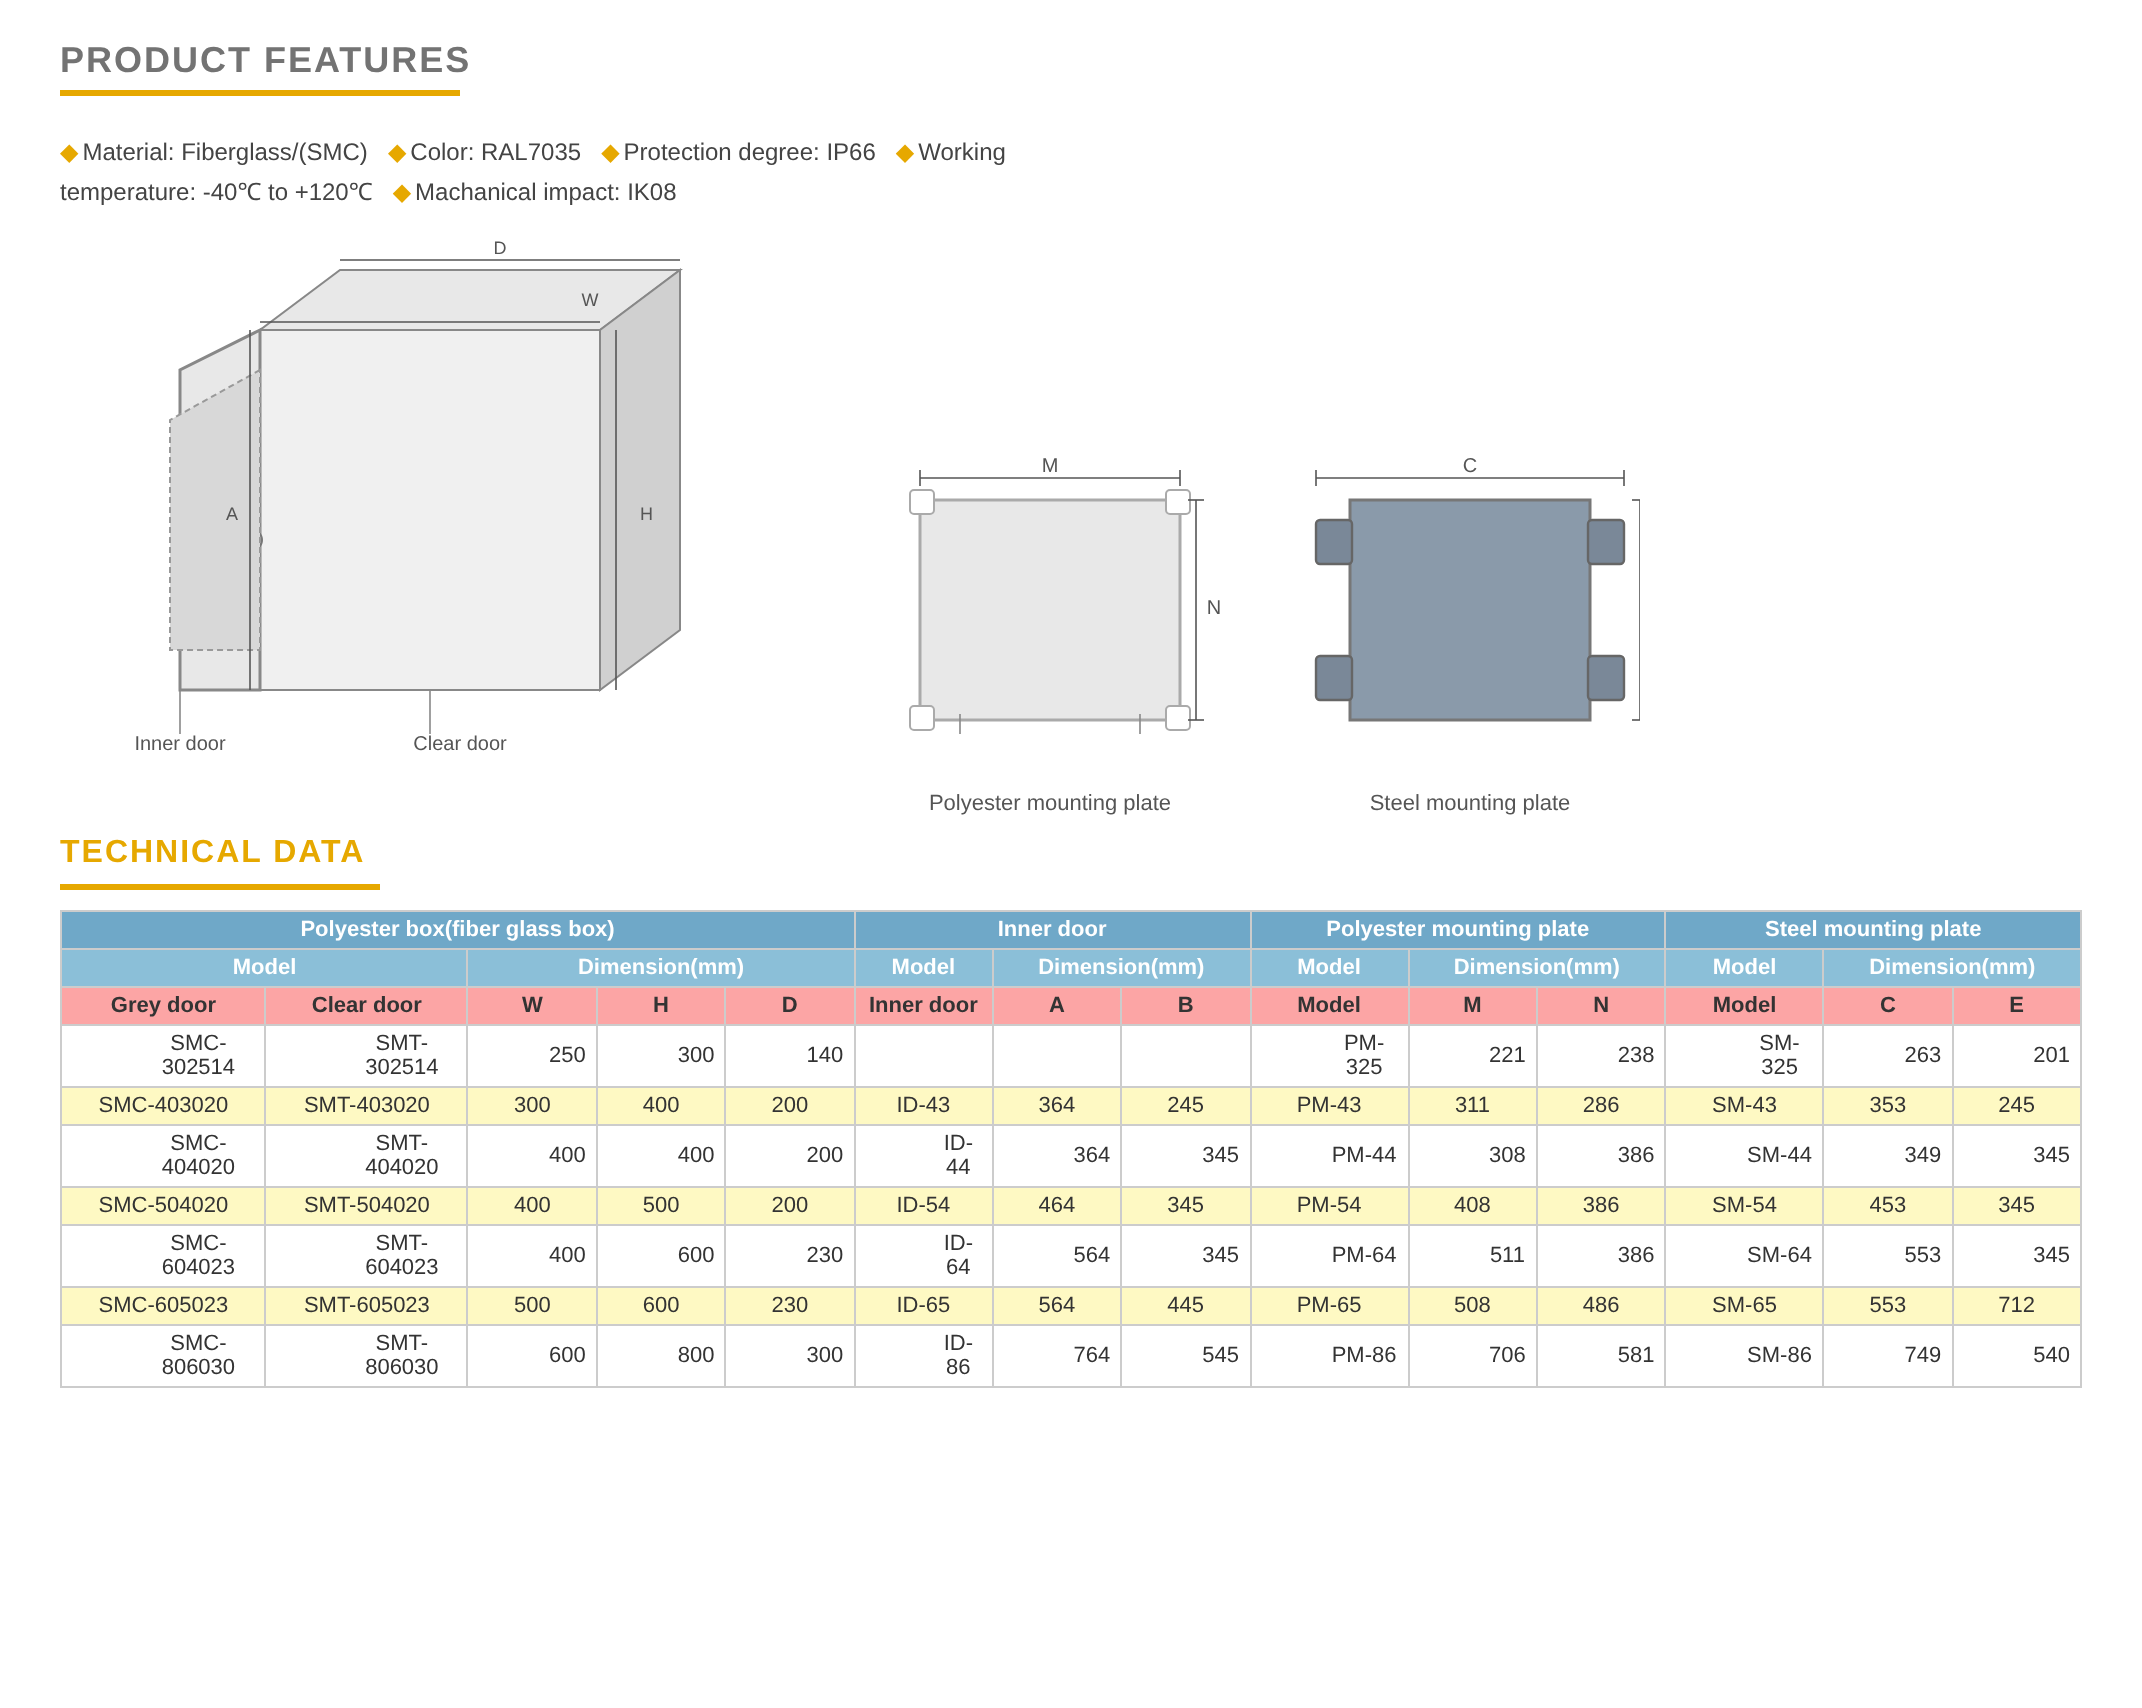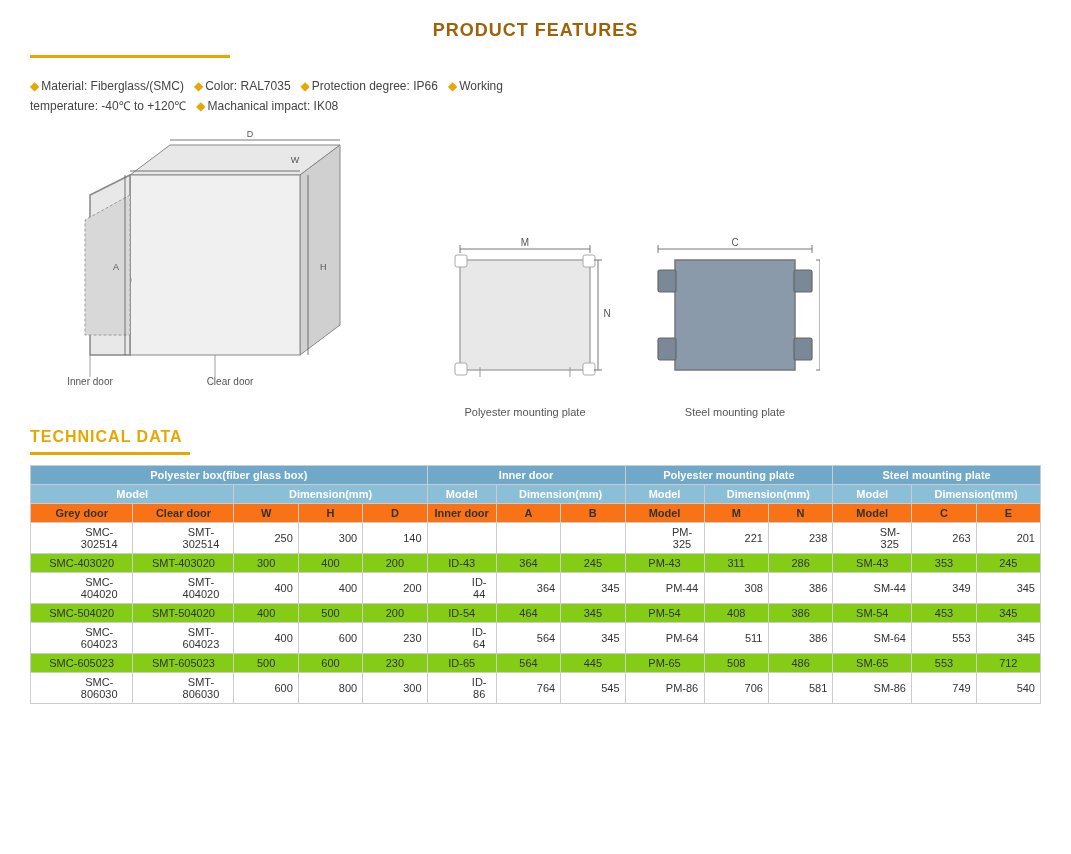--- a/index.html
+++ b/index.html
@@ -10,24 +10,23 @@
       color: #333;
       width: 1071px;
       min-height: 854px;
       padding: 20px 30px;
     }
 
     
     .page-title {
       font-size: 18px;
       font-weight: bold;
-      color: #a16207;
+      color: #737373;
       letter-spacing: 1px;
-      margin-bottom: 14px;
-      text-align: center;
+      margin-bottom: 4px;
     }
     .title-underline {
       width: 200px;
       height: 3px;
       background: #e6a800;
       margin-bottom: 18px;
     }
 
     
     .features-text {
@@ -105,25 +104,25 @@
       background-color: #6fa8c8;
       color: #fff;
       font-weight: bold;
       margin-top: 44px;
     }
     .thead-blue2 {
       background-color: #8bbfd8;
       color: #fff;
     }
     .thead-blue3 {
-      background-color: #f97316;
+      background-color: #fca5a5;
       color: #333;
     }
     tr.row-striped-1 td { background: #fff; padding-left: 40px; }
-    tr.row-striped-2 td { background: #84cc16; }
+    tr.row-striped-2 td { background: #fef9c3; }
 
   </style>
 </head>
 <body>
 
 <div class="page-title">PRODUCT FEATURES</div>
 <div class="title-underline"></div>
 
 <div class="features-text">
   <span class="diamond">◆</span>Material: Fiberglass/(SMC)&nbsp;&nbsp;

